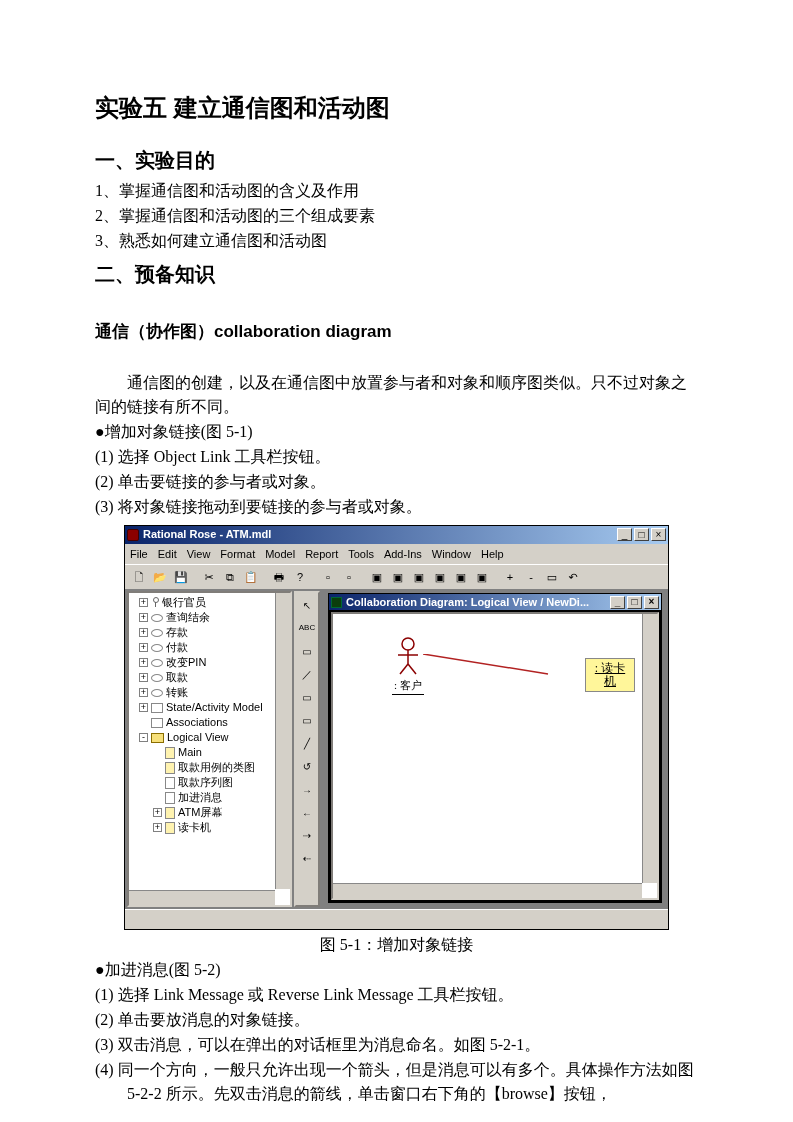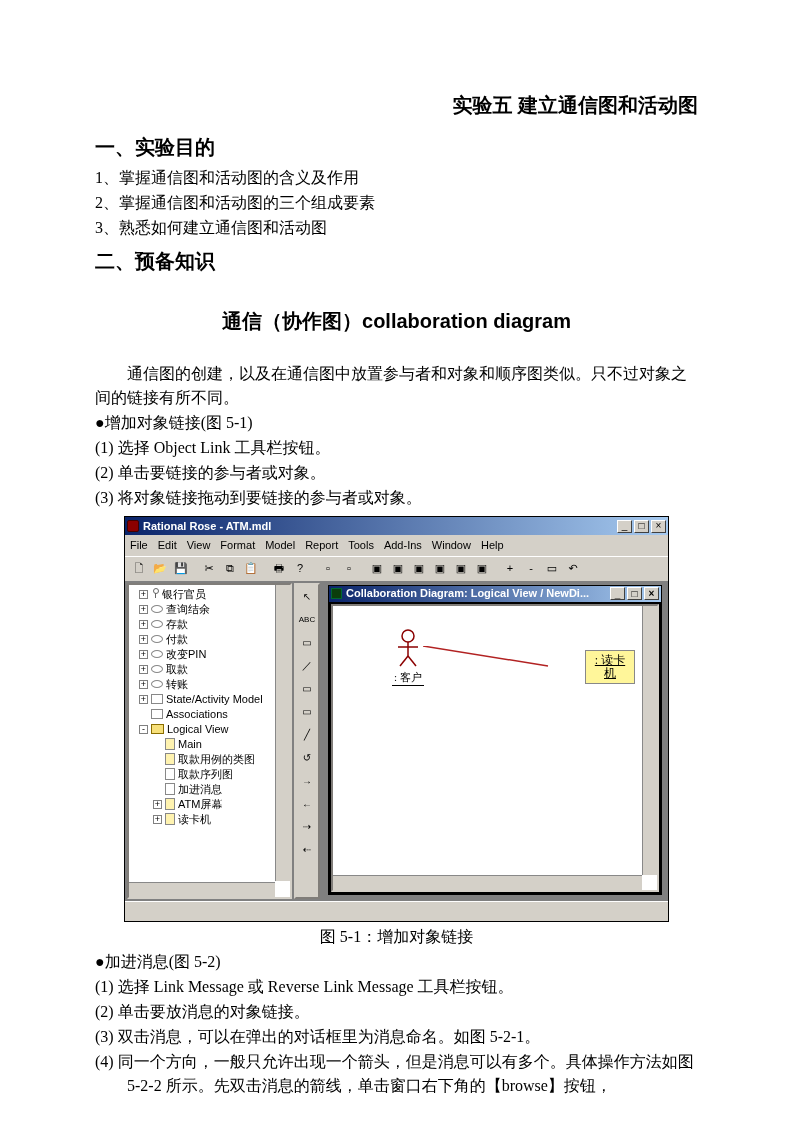--- a/index.html
+++ b/index.html
@@ -6,23 +6,23 @@
   body {
     width: 793px;
     height: 1122px;
     background: #fff;
     font-family: "SimSun", "宋体", serif;
     font-size: 16px;
     color: #000;
     padding: 90px 95px 50px 95px;
     line-height: 1.5;
   }
-  .title { text-align: right; font-family: "SimHei","黑体",sans-serif; font-size: 20px; font-weight: bold; margin-bottom: 12px; }
+  .title { text-align: left; font-family: "SimHei","黑体",sans-serif; font-size: 24px; font-weight: bold; margin-bottom: 19px; }
   .h2 { font-family: "SimHei","黑体",sans-serif; font-size: 20px; font-weight: bold; margin: 6px 0 4px 0; }
-  .h3 { text-align: center; font-family: "SimHei","黑体",sans-serif; font-size: 20px; font-weight: bold; margin: 30px 0 26px 0; }
+  .h3 { text-align: left; font-family: "SimHei","黑体",sans-serif; font-size: 17px; font-weight: bold; margin: 30px 0 26px 0; }
   .para-indent { text-indent: 2em; margin-top: 0; }
   .line { margin: 1px 0; }
   .screenshot { width: 545px; margin: 6px auto 0 auto; }
   .caption { text-align: center; margin-top: 3px; font-size: 16px; }
 
   
   .app-window { width: 545px; border: 1px solid #000; font-family: Tahoma, Arial, sans-serif; font-size: 11px; background:#d4d0c8; }
   .titlebar {
     height: 18px; display:flex; align-items:center; justify-content:space-between;
     background: linear-gradient(to right, #0a246a, #a6caf0);

